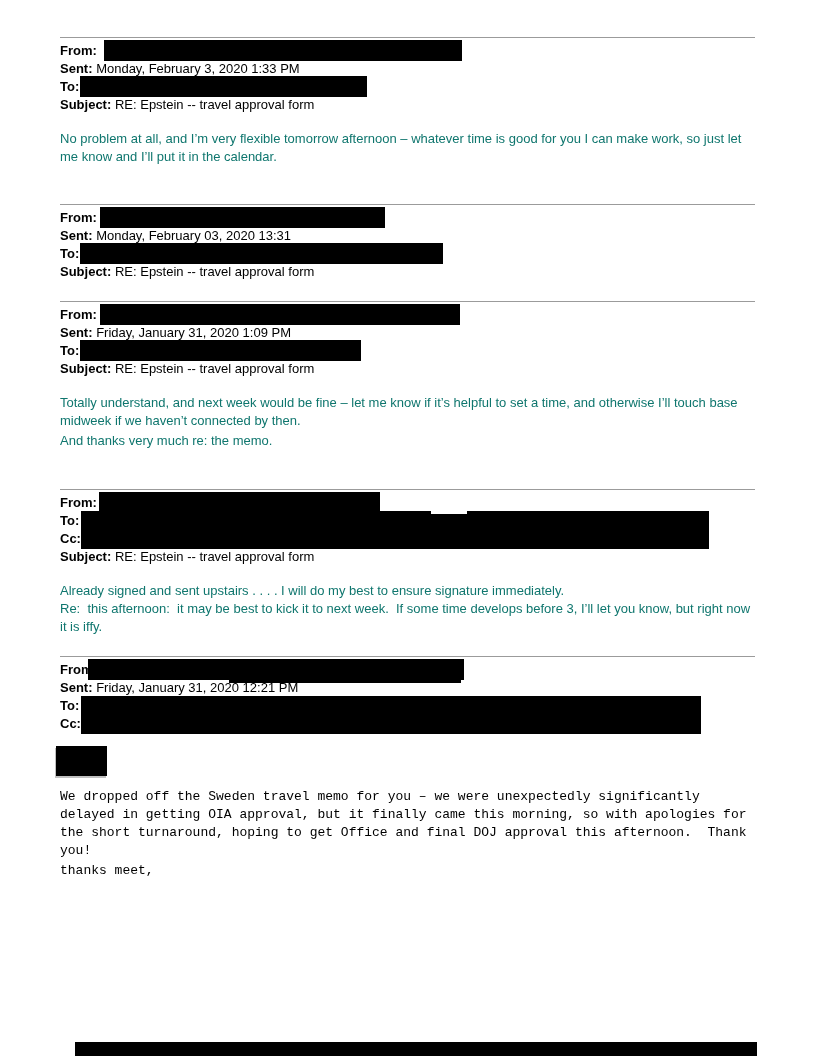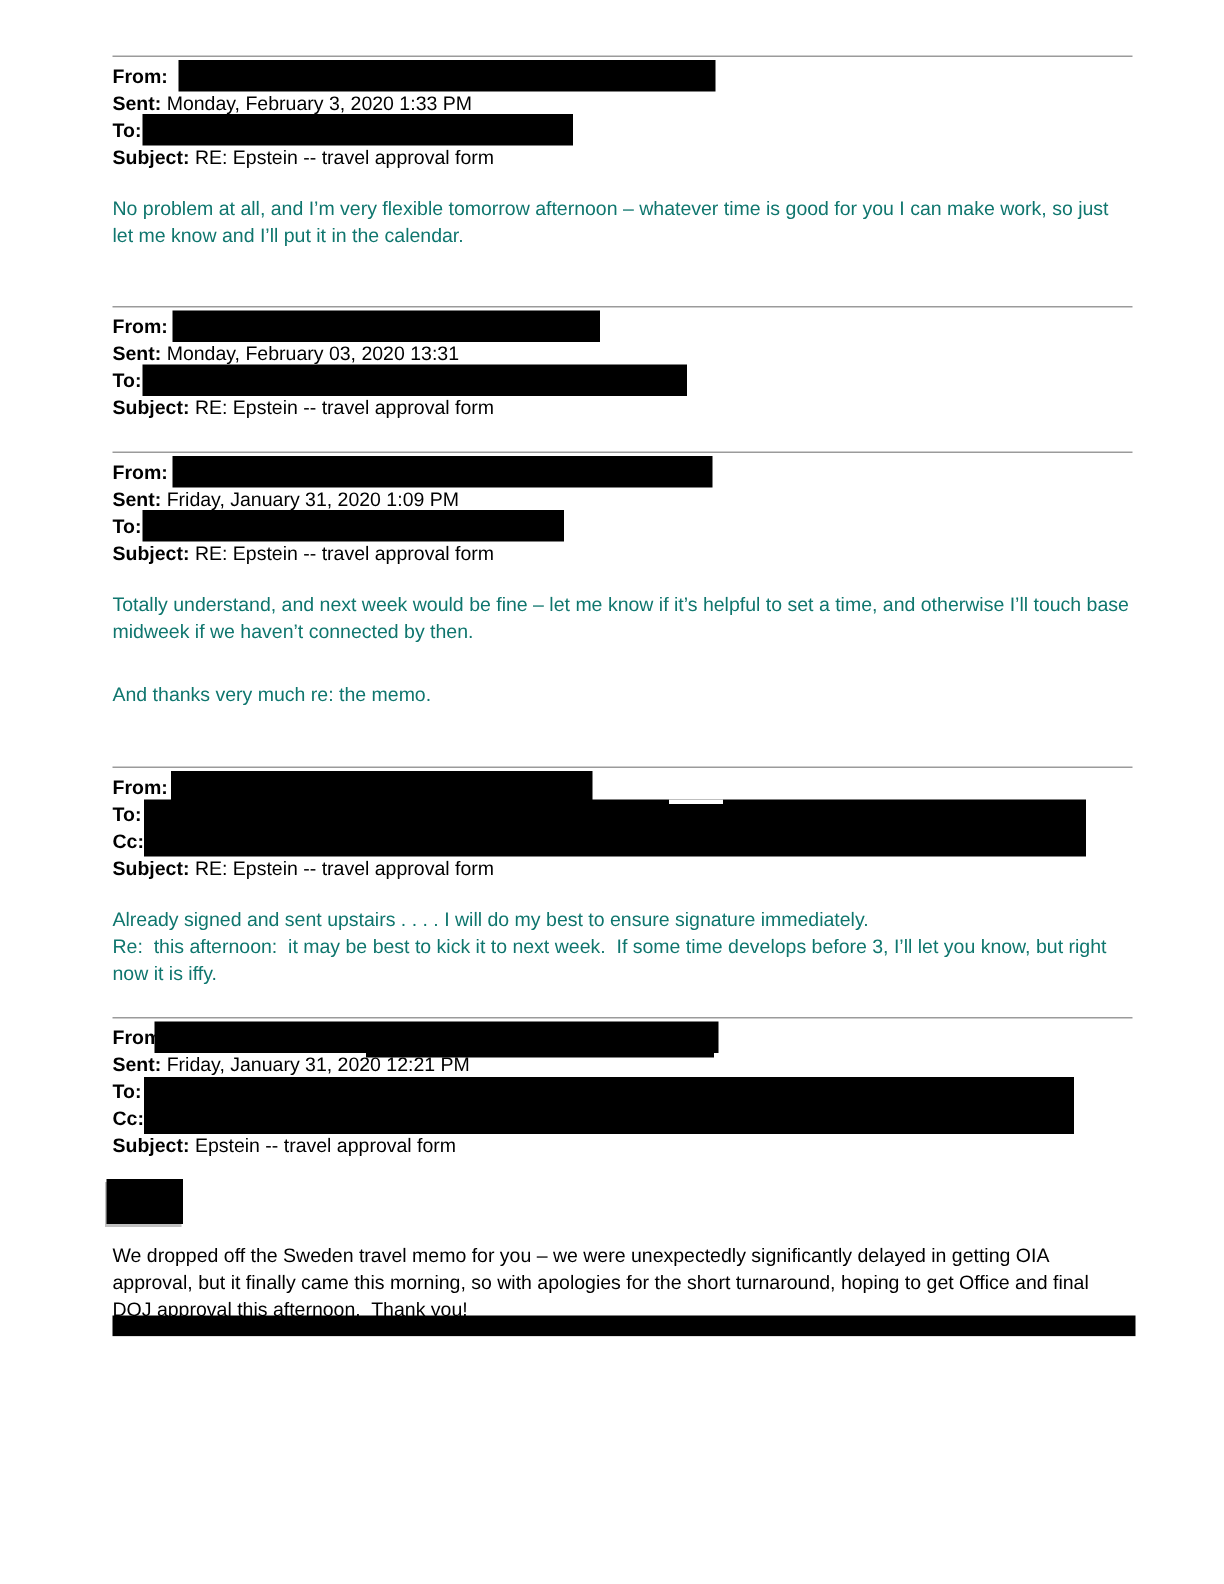--- a/index.html
+++ b/index.html
@@ -1,48 +1,48 @@
 <!DOCTYPE html>
 <html><head>
 <meta charset="utf-8">
 <style>
   html,body { margin:0; padding:0; background:#ffffff; }
   .page {
     position:relative;
-    width:816px; height:891px;
+    width:816px; height:1056px;
     box-sizing:border-box;
-    padding:37px 61px 0 75px;
+    padding:37px 61px 0 60px;
     background:#ffffff;
     font-family:"Liberation Sans", sans-serif;
     font-size:13px; line-height:18px;
     color:#000000;
     overflow:hidden;
   }
   .sep { height:0; border-top:1px solid #9b9b9b; margin:0 0 4px 0; }
   .hrow { position:relative; height:18px; white-space:nowrap; }
   .lbl { font-weight:bold; color:#000; }
   .bar { position:absolute; top:-2px; height:21px; background:#000; }
   .bar.from5::after { content:""; position:absolute; left:141px; top:100%; width:232px; height:3px; background:#000; }
   .toccrow { position:relative; height:36px; }
   .toccrow .l1, .toccrow .l2 { height:18px; }
   .block { position:absolute; top:-1px; height:38px; background:#000; }
   .block.notch::before { content:""; position:absolute; left:350px; top:0; width:36px; height:3px; background:#fff; }
   .body { margin-top:16px; }
   .body p { margin:0; white-space:pre-wrap; }
-  .body p.gap { margin-top:24px; }
+  .body p.gap { margin-top:2px; }
   .blue { color:#0f766e; }
   .mb-38 { margin-bottom:38px; }
   .mb-20 { margin-bottom:20px; }
   .mb-39 { margin-bottom:39px; }
   .greeting-redaction {
     width:51px; height:30px; background:#000;
     margin:13px 0 0 -4px;
     box-shadow:-1px 2px 0 rgba(140,140,140,.55);
   }
-  .body5 { margin-top:12px; }
+  .body5 { margin-top:12px;font-family:Liberation Mono, monospace; }
   .footer-redaction { position:absolute; left:75px; bottom:0; width:682px; height:14px; background:#000; }
 </style>
 </head>
 <body>
 
 <div class="page">
 
   <section class="email mb-38">
     <div class="sep"></div>
     <div class="hrow">
@@ -139,24 +139,20 @@
     </div>
     <div class="hrow">
       <span class="lbl">Sent:</span>
       <span>Friday, January 31, 2020 12:21 PM</span>
     </div>
     <div class="toccrow">
       <div class="l1"><span class="lbl">To:</span></div>
       <div class="l2"><span class="lbl">Cc:</span></div>
       <span class="block" style="left:21px;width:620px;"></span>
     </div>
-    <div class="hrow">
-      <span class="lbl">Subject:</span>
-      <span>Epstein -- travel approval form</span>
-    </div>
     <div class="greeting-redaction"></div>
     <div class="body body5">
       <p>We dropped off the Sweden travel memo for you – we were unexpectedly significantly delayed in getting OIA approval, but it finally came this morning, so with apologies for the short turnaround, hoping to get Office and final DOJ approval this afternoon.  Thank you!</p>
       <p class="gap">thanks meet,</p>
     </div>
   </section>
 
   <div class="footer-redaction"></div>
 </div>
 

